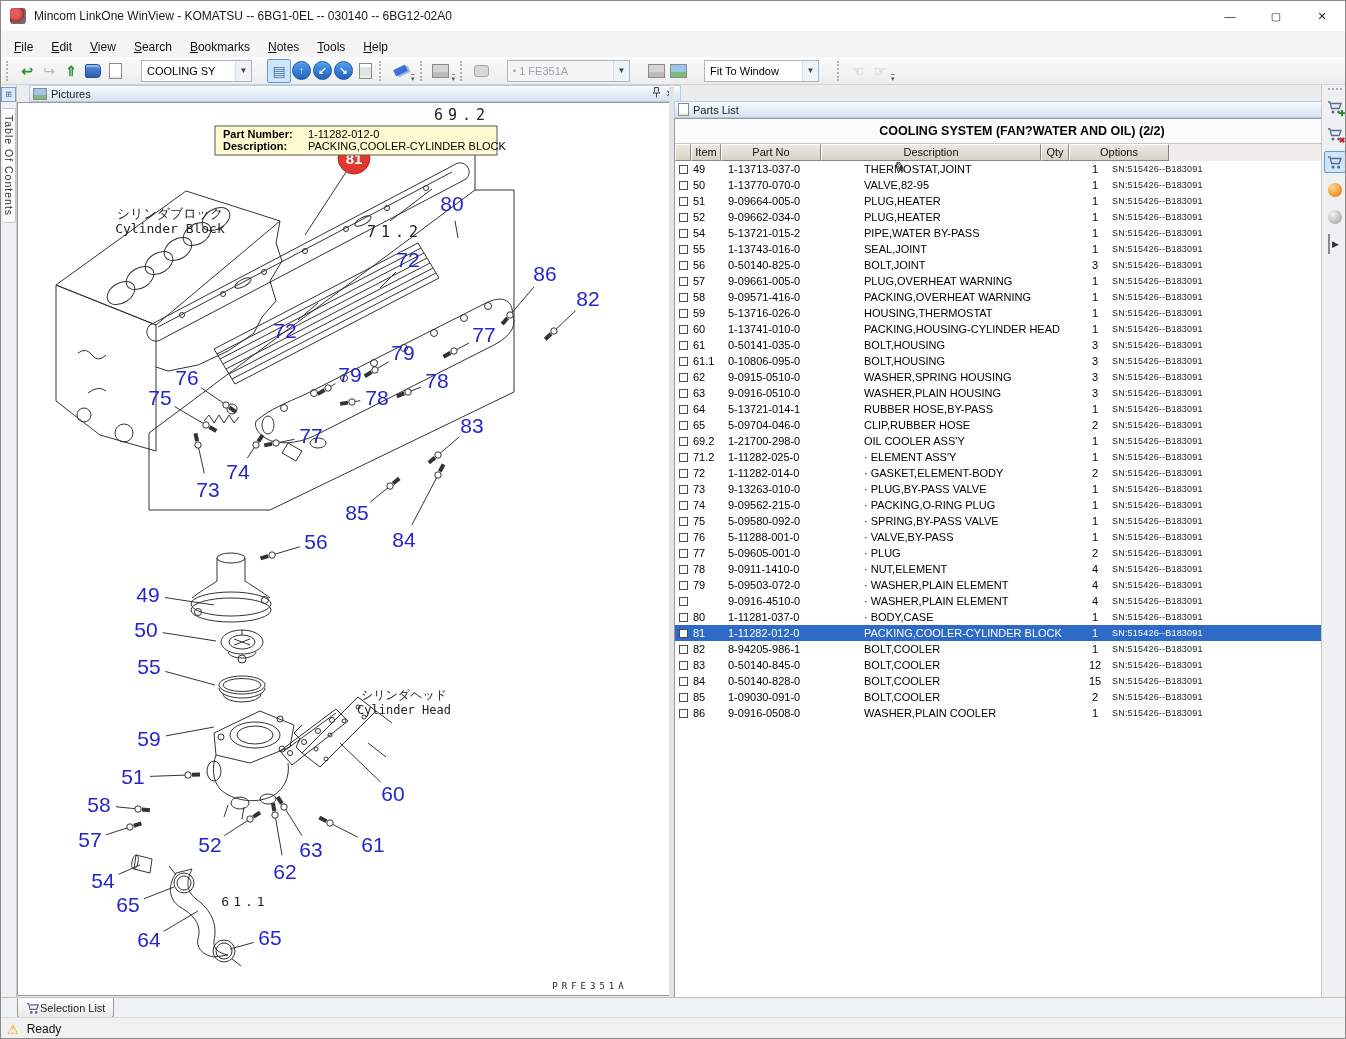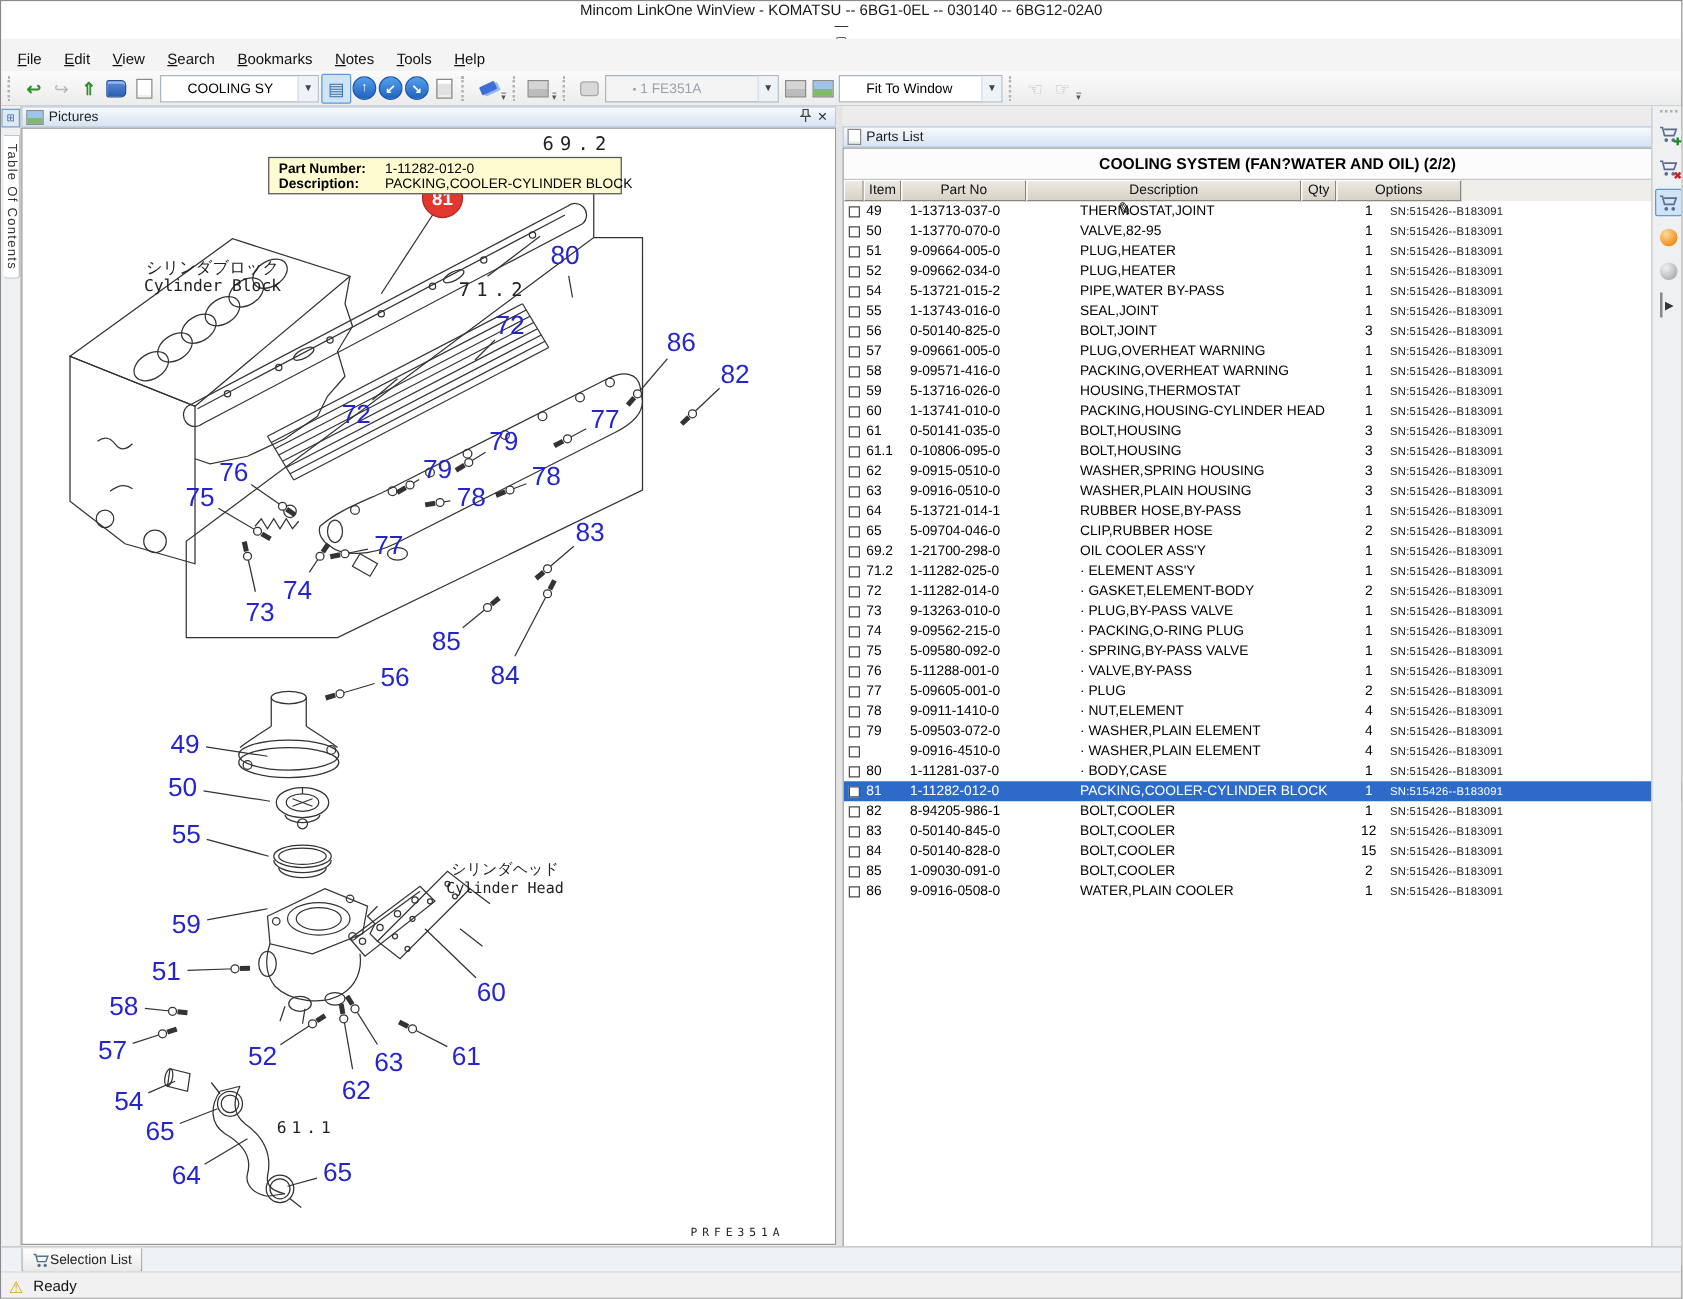--- a/index.html
+++ b/index.html
@@ -1,53 +1,53 @@
 <!DOCTYPE html>
 <html><head>
 <meta charset="utf-8">
 <style>
   html,body{margin:0;padding:0;background:#dcdcdc;font-family:"Liberation Sans",sans-serif;}
   #app{position:relative;width:1346px;height:1039px;background:#fff;overflow:hidden;border:1px solid #8a8a8a;box-sizing:border-box;}
   
-  #titlebar{position:absolute;left:0;top:0;width:100%;height:30px;background:#fff;display:flex;align-items:center;flex-direction:column;}
+  #titlebar{position:absolute;left:0;top:0;width:100%;height:30px;background:#fff;display:flex;align-items:center;}
   #app-icon{width:16px;height:16px;margin:0 8px 0 9px;border-radius:3px;background:radial-gradient(circle at 35% 35%,#e05b5b 30%,#9c2f2f 60%,#6e7073 61%);}
   #title-text{font-size:12px;color:#1a1a1a;flex:1;white-space:nowrap;}
   .wbtn{width:46px;height:29px;display:flex;align-items:center;justify-content:center;font-size:11px;color:#222;}
   
   #menubar{position:absolute;left:0;top:30px;width:100%;height:26px;background:#f4f4f4;display:flex;align-items:flex-end;padding-left:4px;box-sizing:border-box;}
   .menu-item{font-size:12px;color:#111;padding:3px 9px;}
   .menu-item .u{text-decoration:underline;}
   
   #toolbar{position:absolute;left:0;top:56px;width:100%;height:28px;background:linear-gradient(#fbfbfb,#ececec);border-bottom:1px solid #d0d0d0;display:flex;align-items:center;padding:0 2px;box-sizing:border-box;}
   .grip{width:5px;height:20px;border-left:2px dotted #aeb4ba;margin:0 3px;}
   .tbtn{min-width:22px;height:22px;display:flex;align-items:center;justify-content:center;font-size:14px;border-radius:2px;}
   .tbtn.green{color:#2f8f2f;font-weight:bold;}
   .tbtn.dis{color:#b9b9b9;}
   .tbtn.active{border:1px solid #5c9ad8;background:#cfe4f7;color:#3a6ea8;}
   .circ{width:17px;height:17px;margin:0 1px;border-radius:50%;background:linear-gradient(#53a0ea,#1f62c0);border:1px solid #1b55a8;color:#fff;font-size:10px;display:flex;align-items:center;justify-content:center;font-weight:bold;}
-  .combo{height:20px;border:1px solid #abb6c2;background:#fff;display:flex;align-items:center;font-size:11px;padding-left:21px;margin:0 2px;}
+  .combo{height:20px;border:1px solid #abb6c2;background:#fff;display:flex;align-items:center;font-size:11px;padding-left:5px;margin:0 15px;}
   .combo .arrow{width:15px;height:100%;display:flex;align-items:center;justify-content:center;font-size:8px;color:#444;border-left:1px solid #d6dde5;background:#eef3f9;margin-left:5px;}
   .combo.dis{color:#9aa2ab;background:#f4f4f4;}
   .ofl{font-size:7px;color:#555;align-self:flex-end;margin:0 2px 2px 0;line-height:7px;border-top:1px solid #888;}
   .book{width:14px;height:12px;background:linear-gradient(#5b8ddd,#2d5fb0);border-radius:2px 4px 4px 2px;border:1px solid #24509a;box-shadow:inset 0 2px 0 rgba(255,255,255,.4);}
   .doc{width:11px;height:14px;background:#fff;border:1px solid #8a8a8a;box-shadow:inset 0 3px 0 #fff, inset 0 -2px 0 #e8f3e0;}
   .doc.gray{background:#e2e2e2;}
   .eraser{width:13px;height:7px;background:#3d6fd6;transform:rotate(-25deg);border-radius:1px;box-shadow:2px 2px 0 #9db8e8;}
   .pic-ic{width:15px;height:12px;border:1px solid #8a8a8a;background:linear-gradient(180deg,#9fc4ec 55%,#7fba6e 45%);}
   .pic-ic.gray{background:linear-gradient(180deg,#d5d5d5 55%,#bcbcbc 45%);}
   .bub{width:13px;height:10px;border:1px solid #a8a8a8;border-radius:3px;background:#d8d8d8;}
   
   #main{position:absolute;left:0;top:84px;width:100%;height:912px;background:#ececec;}
   #left-strip{position:absolute;left:0;top:0;width:16px;height:100%;background:#eef0f2;border-right:1px solid #c8c8c8;box-sizing:border-box;}
   #toc-ic{width:13px;height:13px;margin:2px auto;border:1px solid #7aa0c8;background:#dce9f6;font-size:8px;color:#39689c;display:flex;align-items:center;justify-content:center;}
   #toc-label{writing-mode:vertical-rl;font-size:10.5px;color:#333;margin:6px 0 0 2px;letter-spacing:1px;background:#fff;border:1px solid #c4c4c4;border-left:none;padding:6px 0;border-radius:0 0 3px 3px;}
   .panel-head{height:17px;background:linear-gradient(#f7fafd,#d5e3f4);border:1px solid #b9cbe0;display:flex;align-items:center;font-size:11px;color:#222;padding:0 3px;box-sizing:border-box;}
   .panel-head .ph-title{flex:1;margin-left:4px;}
   .ph-btn{width:14px;text-align:center;font-size:10px;color:#333;}
-  #pictures-panel{position:absolute;left:16px;top:0;width:652px;height:100%;}
+  #pictures-panel{position:absolute;left:16px;top:0;width:652px;height:100%;padding-left:12px;}
   #pictures-body{position:absolute;left:0;top:17px;right:0;bottom:1px;background:#fff;border:1px solid #9a9a9a;overflow:hidden;}
   #parts-panel{position:absolute;left:673px;top:16px;width:696px;height:100%;}
   #parts-body{position:absolute;left:0;top:17px;right:0;bottom:1px;background:#fff;border:1px solid #9a9a9a;overflow:hidden;}
   #splitter{position:absolute;left:668px;top:0;width:5px;height:100%;background:#e4e4e4;}
   #right-strip{position:absolute;left:1320px;top:0;width:26px;height:100%;background:#eef0f2;border-left:1px solid #c8c8c8;box-sizing:border-box;}
   .rs-btn{width:20px;height:20px;margin:7px auto 0;display:flex;align-items:center;justify-content:center;position:relative;}
   .rs-btn.sel{border:1px solid #5c9ad8;background:#cfe4f7;border-radius:2px;}
   .badge{position:absolute;right:-1px;bottom:-1px;font-size:8px;font-weight:bold;line-height:8px;}
   .orb{width:14px;height:14px;border-radius:50%;background:radial-gradient(circle at 35% 30%,#ffd9a0,#f29a2e 60%,#c87a18);}
   .orb.gray{background:radial-gradient(circle at 35% 30%,#f2f2f2,#bdbdbd 60%,#9a9a9a);}
@@ -807,21 +807,21 @@
               <div class="c-desc">BOLT,COOLER</div>
               <div class="c-qty">2</div>
               <div class="c-opt">SN:515426--B183091</div>
             </div>
             <div class="trow">
               <div class="c-cb">
                 <span class="cb"></span>
               </div>
               <div class="c-item">86</div>
               <div class="c-part">9-0916-0508-0</div>
-              <div class="c-desc">WATER,PLAIN COOLER</div>
+              <div class="c-desc">WASHER,PLAIN COOLER</div>
               <div class="c-qty">1</div>
               <div class="c-opt">SN:515426--B183091</div>
             </div>
           </div>
       </div>
     </div>
 
     <div id="right-strip">
       <div class="rs-dots"></div>
       <div class="rs-btn">

